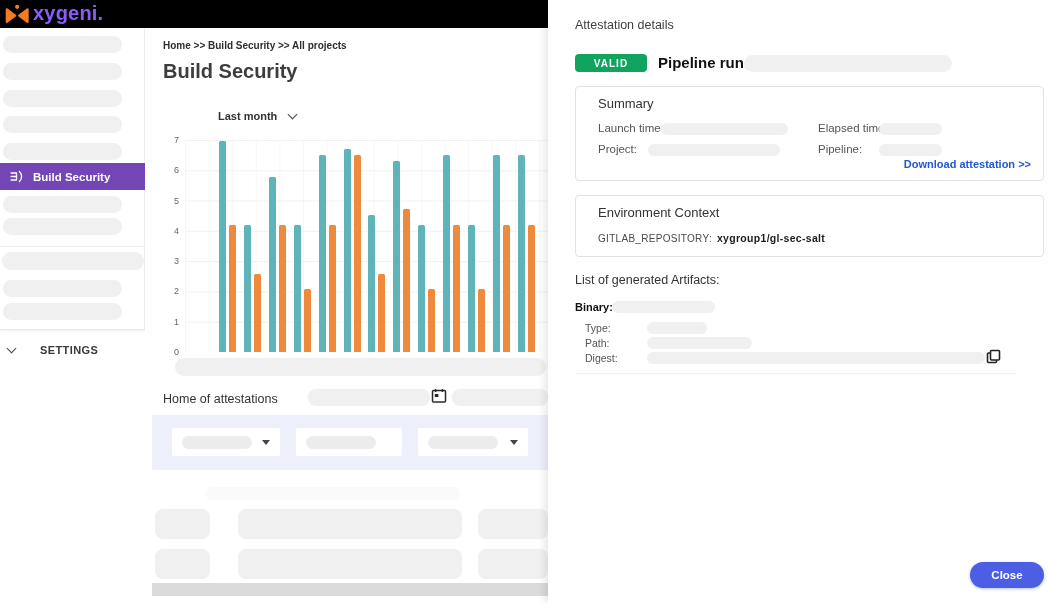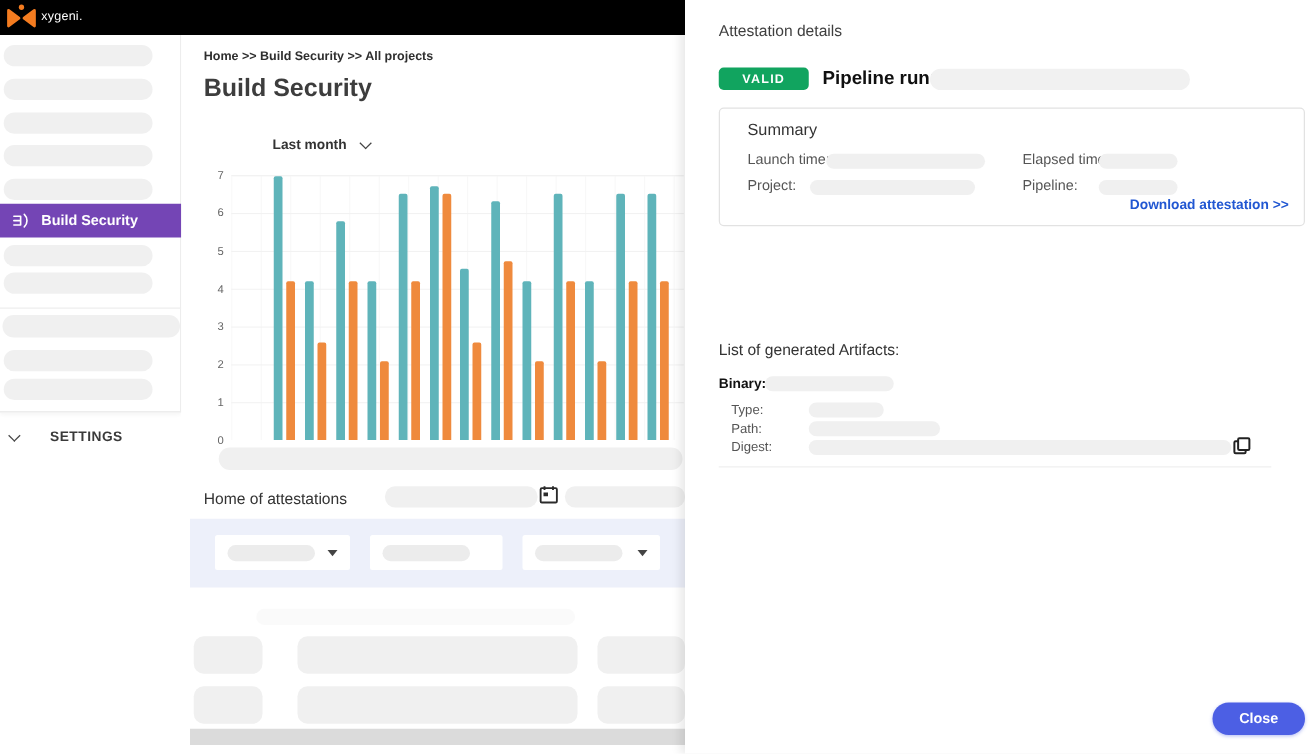--- a/index.html
+++ b/index.html
@@ -2,21 +2,21 @@
 <html><head>
 <meta charset="utf-8">
 <style>
   * { margin:0; padding:0; box-sizing:border-box; }
   body { background:#ffffff; font-family:"Liberation Sans", sans-serif; }
   .app { position:relative; width:1049px; height:603px; background:#fff; overflow:hidden; }
 
   
   .topbar { position:absolute; left:0; top:0; width:548px; height:28px; background:#000; }
   .logo { position:absolute; left:5px; top:2px; display:flex; align-items:center; gap:4px; }
-  .logo-text { color:#ffffff; font-size:10px; font-weight:normal; letter-spacing:.2px; }
+  .logo-text { color:#8b5cf6; font-size:20px; font-weight:bold; letter-spacing:.2px; }
   .proj-select { position:absolute; left:242px; top:3px; width:298px; height:21px; background:#fff;
     border-radius:11px 0 0 11px; display:flex; align-items:center; gap:8px; padding-left:11px; cursor:pointer; }
   .proj-select span { font-size:12px; font-weight:bold; color:#151515; }
 
   
   .sidebar { position:absolute; left:0; top:28px; width:145px; height:575px; background:#fff; }
   .sidebar-top { position:absolute; left:0; top:0; width:145px; height:302px;
     border-right:1px solid #ededed; border-bottom:1px solid #e8e8e8; box-shadow:0 2px 3px rgba(0,0,0,.04); }
   .skel { background:#f0f0f0; border-radius:9px; position:absolute; }
   .side-pill { left:3px; width:119px; height:17px; }
@@ -276,20 +276,26 @@
       <span class="fld-pill" style="left:85px;top:36px;width:127px"></span>
       <span class="fld-lbl" style="left:242px;top:35px">Elapsed time:</span>
       <span class="fld-pill" style="left:303px;top:36px;width:63px"></span>
       <span class="fld-lbl" style="left:22px;top:56px">Project:</span>
       <span class="fld-pill" style="left:72px;top:57px;width:132px"></span>
       <span class="fld-lbl" style="left:242px;top:56px">Pipeline:</span>
       <span class="fld-pill" style="left:303px;top:57px;width:63px"></span>
       <span class="dl-link">Download attestation &gt;&gt;</span>
     </div>
 
+    <div class="card env-card">
+      <div class="card-heading">Environment Context</div>
+      <div class="env-lbl">
+        <span>GITLAB_REPOSITORY:</span><span class="env-val">xygroup1/gl-sec-salt</span>
+      </div>
+    </div>
 
     <div class="artifacts-heading">List of generated Artifacts:</div>
     <span class="binary-lbl">Binary:</span>
     <span class="fld-pill" style="left:64px;top:301px;width:103px"></span>
     <span class="art-lbl" style="top:322px">Type:</span>
     <span class="fld-pill" style="left:99px;top:322px;width:60px"></span>
     <span class="art-lbl" style="top:337px">Path:</span>
     <span class="fld-pill" style="left:99px;top:337px;width:105px"></span>
     <span class="art-lbl" style="top:352px">Digest:</span>
     <span class="fld-pill" style="left:99px;top:352px;width:338px"></span>

